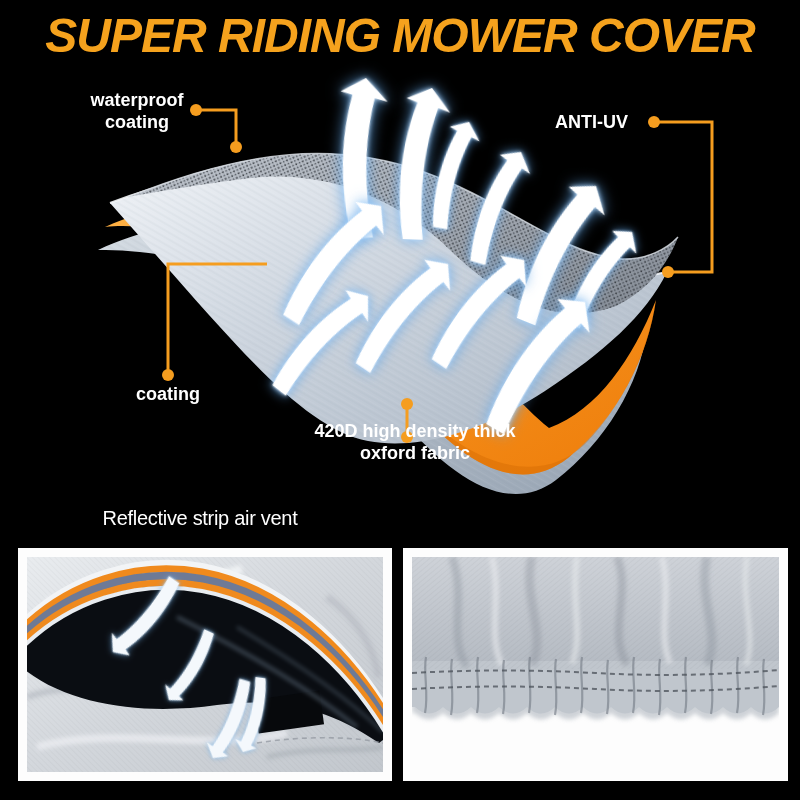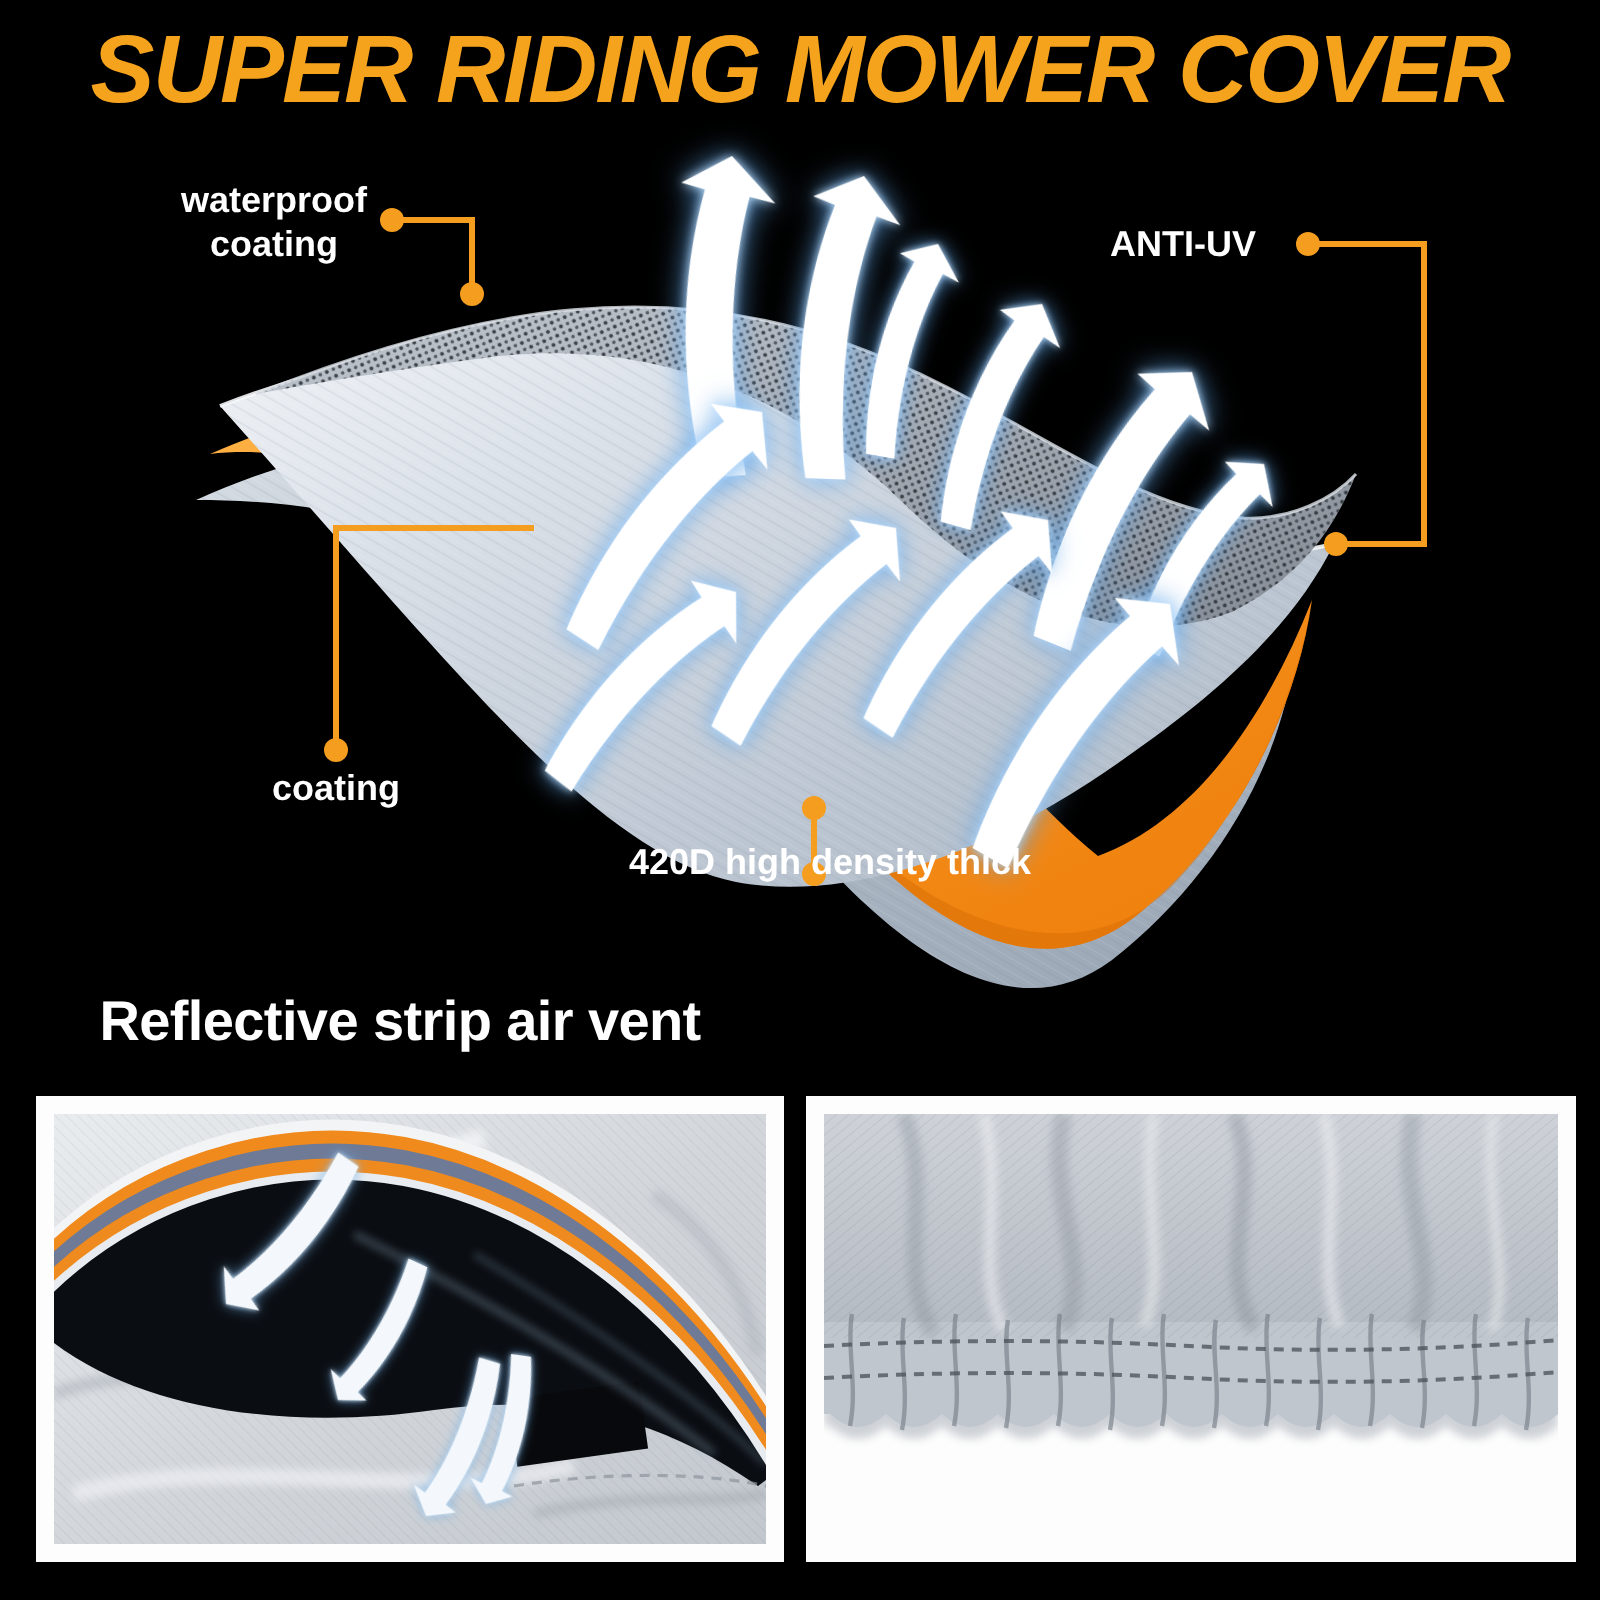--- a/index.html
+++ b/index.html
@@ -8,22 +8,22 @@
   .title{position:absolute;top:8px;left:0;width:800px;text-align:center;
          font-size:48px;font-weight:bold;font-style:italic;letter-spacing:-1px;
          color:#f5a21d;white-space:nowrap;}
   .diagram-svg{position:absolute;left:0;top:0;}
   .callout{position:absolute;color:#fff;font-weight:bold;text-align:center;line-height:22px;}
   .callout.small{font-size:18px;}
   .lbl-waterproof{left:37px;top:89px;width:200px;}
   .lbl-antiuv{left:500px;top:111px;width:128px;text-align:right;}
   .lbl-active{left:58px;top:383px;width:220px;}
   .lbl-420d{left:280px;top:420px;width:270px;}
-  .panel-heading{position:absolute;top:495px;color:#fff;font-weight:bold;
-                 font-size:28px;text-align:center;letter-spacing:-0.3px;white-space:nowrap;}
+  .panel-heading{position:absolute;top:507px;color:#fff;font-weight:normal;
+                 font-size:20px;text-align:center;letter-spacing:-0.3px;white-space:nowrap;}
   .heading-left{left:0;width:400px;}
   .heading-right{left:396px;width:404px;}
   .photo-frame{position:absolute;background:#fdfdfd;padding:9px;box-sizing:border-box;}
   .frame-left{left:18px;top:548px;width:374px;height:233px;}
   .frame-right{left:403px;top:548px;width:385px;height:233px;}
   .photo-frame svg{display:block;}
   .glow{filter:drop-shadow(0 0 2.5px #bfe0ff) drop-shadow(0 0 7px rgba(96,165,230,.85));}
   .glow2{filter:drop-shadow(0 0 2px #cfe4f5) drop-shadow(0 0 5px rgba(110,170,225,.7));}
 </style>
 </head>
@@ -146,20 +146,21 @@
   <div class="callout small lbl-antiuv">
     <div>ANTI-UV</div>
   </div>
 
   <div class="callout small lbl-active">
     <div>coating</div>
   </div>
 
   <div class="callout small lbl-420d">
     <div>420D high density thick</div>
+    <div>oxford fabric</div>
   </div>
 
   <div class="panel-heading heading-left">Reflective strip air vent</div>
 
   <div class="photo-frame frame-left">
     <svg width="356" height="215" viewBox="0 0 356 215">
       <defs>
         <linearGradient id="pf1" x1="0" y1="0" x2="1" y2="1">
           <stop offset="0" stop-color="#e9ecef"></stop>
             <stop offset="0.5" stop-color="#d3d7dc"></stop>

